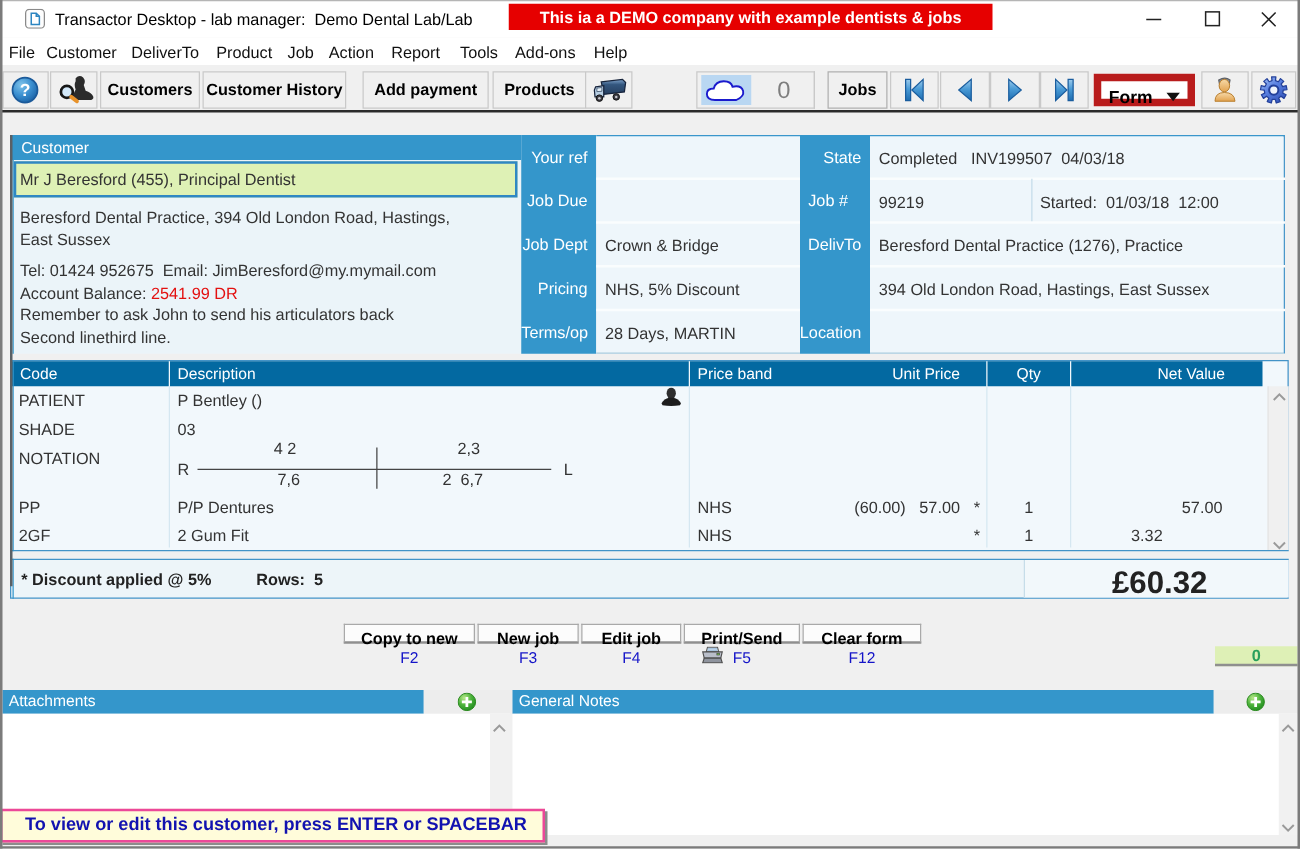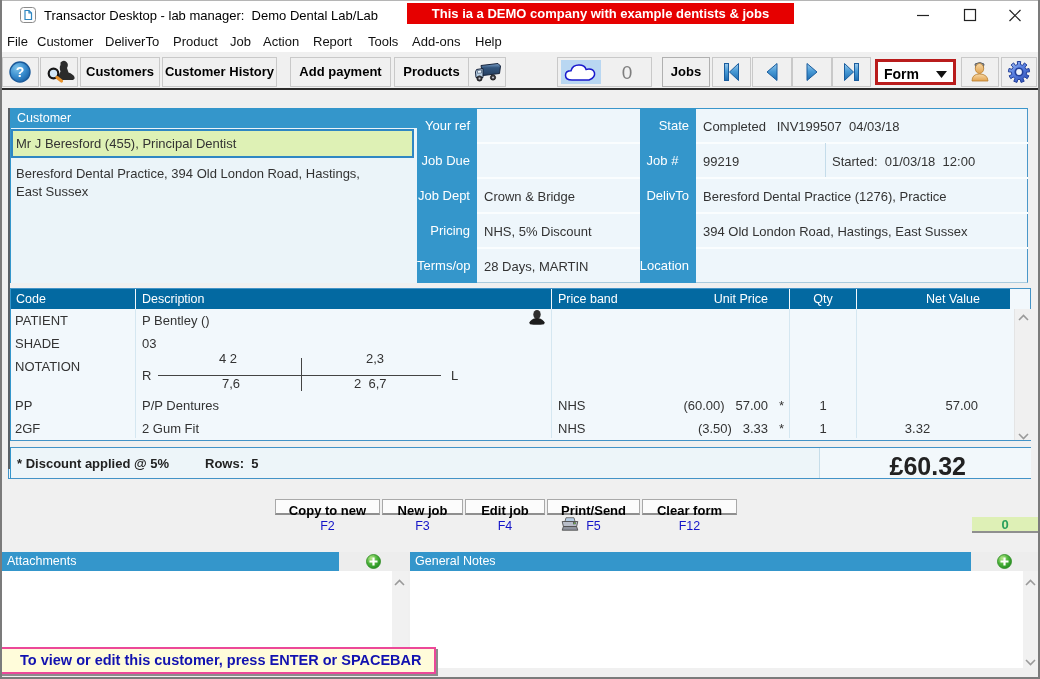--- a/index.html
+++ b/index.html
@@ -127,21 +127,21 @@
       <path d="M14 5.5 v17 l10 -8.5 z" fill="url(#navg)" stroke="#1a5d9e" stroke-width="1"></path>
     </svg>
   </div>
   <div class="tbtn" style="left:832px;width:39px;">
     <svg width="37" height="28" viewBox="0 0 37 28">
       <path d="M11.5 5.5 v17 l9 -8.5 z" fill="url(#navg)" stroke="#1a5d9e" stroke-width="1"></path>
       <rect x="21.5" y="5.5" width="4" height="17" fill="url(#navg)" stroke="#1a5d9e" stroke-width="1"></rect>
     </svg>
   </div>
 
-  <div class="abs" style="left:875px;top:7px;width:81px;height:26px;background:#fff;border:3px solid #b91c1c;">
+  <div class="abs" style="left:875px;top:7px;width:81px;height:26px;background:#fff;border:6px solid #b91c1c;">
     <span class="abs" style="left:6px;top:4px;font-size:14px;font-weight:bold;color:#000;">Form</span>
     <svg class="abs" style="right:6px;top:9px;" width="11" height="7" viewBox="0 0 11 7">
         <path d="M0 0 h11 l-5.5 7 z" fill="#111"></path>
       </svg>
   </div>
 
   <div class="tbtn" style="left:961px;width:38px;">
     <svg width="36" height="28" viewBox="0 0 36 28">
       <defs>
           <linearGradient id="perg" x1="0" y1="0" x2="0" y2="1">
@@ -172,20 +172,21 @@
 
 <div class="abs" style="left:8px;top:108px;width:1.5px;height:361px;background:#5a6065;z-index:6;"></div>
 <div class="abs" style="left:9.5px;top:108px;width:1.7px;height:175px;background:#3496cb;z-index:5;"></div>
 <div class="abs" style="left:9.5px;top:288px;width:1.7px;height:153px;background:#3496cb;z-index:5;"></div>
 <div class="abs" style="left:9.5px;top:447px;width:1.7px;height:32px;background:#3496cb;z-index:5;"></div>
 
 <div class="abs" id="custpanel" style="left:8px;top:108px;width:409px;height:175px;background:#ebf4f9;font-size:13px;color:#333;">
   <div class="abs blue" style="left:0;top:0;width:409px;height:20px;color:#fff;font-size:12.5px;line-height:20px;padding-left:9px;">Customer</div>
   <div class="abs" style="left:3px;top:21px;width:403px;height:29px;background:#def1b5;border:2px solid #2f87c3;line-height:25px;padding-left:3px;font-size:13px;">Mr J Beresford (455), Principal Dentist</div>
   <div class="abs" style="left:8px;top:57px;line-height:17.5px;">Beresford Dental Practice, 394 Old London Road, Hastings,<br>East Sussex</div>
+  <div class="abs" style="left:8px;top:100px;line-height:17.5px;">Tel: 01424 952675&nbsp; Email: JimBeresford@my.mymail.com<br>Account Balance: <span style="color:#e31111;">2541.99 DR</span><br>Remember to ask John to send his articulators back<br>Second linethird line.</div>
 </div>
 
 <div class="abs" id="fields" style="left:417px;top:108px;width:612px;height:175px;font-size:13.5px;color:#333;">
   <style>
     .flabel { position:absolute; width:60px; height:35px; color:#fff; font-size:13px; text-align:right; padding-right:7px; line-height:35px; }
     .fval { position:absolute; line-height:37px; white-space:nowrap; font-size:13px; }
     .fsep { position:absolute; height:2px; background:#fafdfe; }
   </style>
 
   <div class="abs blue" style="left:0;top:0;width:60px;height:175px;"></div>
@@ -264,21 +265,20 @@
   <div class="trow" style="left:133px;top:105px;">P/P Dentures</div>
   <div class="trow" style="left:549px;top:105px;">NHS</div>
   <div class="trow" style="left:543px;top:105px;width:216px;text-align:right;">(60.00)&nbsp;&nbsp; 57.00</div>
   <div class="trow" style="left:770px;top:105px;">*</div>
   <div class="trow" style="left:781px;top:105px;width:66px;text-align:center;">1</div>
   <div class="trow" style="left:848px;top:105px;width:121px;text-align:right;">57.00</div>
 
   <div class="trow" style="left:6px;top:128px;">2GF</div>
   <div class="trow" style="left:133px;top:128px;">2 Gum Fit</div>
   <div class="trow" style="left:549px;top:128px;">NHS</div>
-  <div class="trow" style="left:543px;top:128px;width:216px;text-align:right;">(3.50)&nbsp;&nbsp; 3.33</div>
   <div class="trow" style="left:770px;top:128px;">*</div>
   <div class="trow" style="left:781px;top:128px;width:66px;text-align:center;">1</div>
   <div class="trow" style="left:848px;top:128px;width:121px;text-align:center;">3.32</div>
 
   <div class="abs" style="left:1005px;top:20px;width:17px;height:131px;background:#f0f0f0;border-left:1px solid #e4e4e4;">
     <svg class="abs" style="left:3px;top:5px;" width="11" height="7" viewBox="0 0 11 7">
         <path d="M1 6 L5.5 1.5 L10 6" fill="none" stroke="#9a9a9a" stroke-width="1.6"></path>
       </svg>
     <svg class="abs" style="left:3px;top:124px;" width="11" height="7" viewBox="0 0 11 7">
         <path d="M1 1 L5.5 5.5 L10 1" fill="none" stroke="#9a9a9a" stroke-width="1.6"></path>

